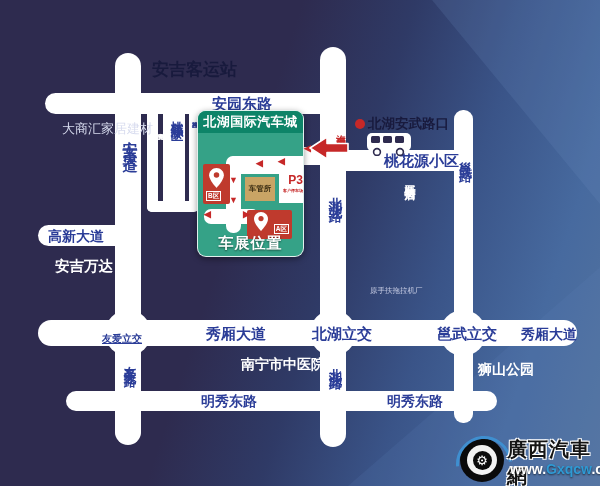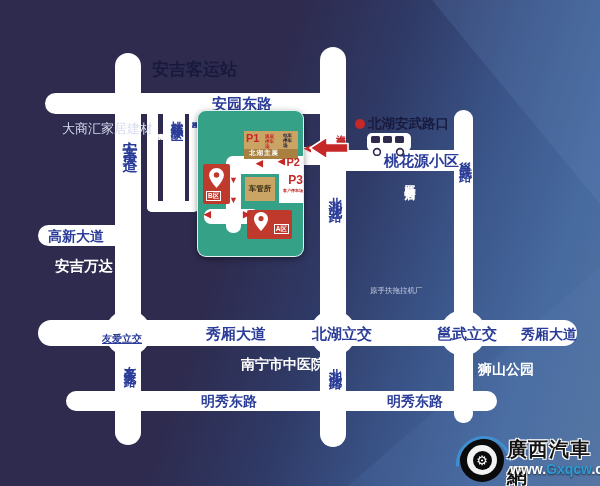--- a/index.html
+++ b/index.html
@@ -115,63 +115,57 @@
       <circle cx="11" cy="20" r="3.4" fill="#ffffff" stroke="#2e2b4f" stroke-width="1.6"></circle>
       <circle cx="34" cy="20" r="3.4" fill="#ffffff" stroke="#2e2b4f" stroke-width="1.6"></circle>
     </svg>
   </div>
   <div class="lbl white vert" style="left:402px;top:176px;font-size:11px;letter-spacing:1px;">斯亚特酒店</div>
   <div class="lbl white" style="left:370px;top:286px;font-size:7.5px;font-weight:normal;color:#c8cde4;">原手扶拖拉机厂</div>
   <div class="lbl white" style="left:241px;top:356px;font-size:14px;">南宁市中医院</div>
   <div class="lbl white" style="left:478px;top:361px;font-size:14px;">狮山公园</div>
 
   <div class="venue">
+    <div class="venue-header">北湖国际汽车城</div>
 
     <div class="iroad" style="left:28px;top:45px;width:77px;height:18px;border-radius:9px 0 0 9px;"></div>
     <div class="iroad" style="left:28px;top:45px;width:15px;height:77px;border-radius:7px;"></div>
     <div class="iroad" style="left:6px;top:98px;width:55px;height:15px;border-radius:7px;"></div>
 
     <div class="redbox" style="left:5px;top:53px;width:27px;height:40px;">
       <div style="position:absolute;left:6px;top:4px;">
         <svg width="15" height="20" viewBox="0 0 14 19">
           <path d="M7 0 C3.1 0 0 3.1 0 7 c0 4.8 7 12 7 12 s7 -7.2 7 -12 C14 3.1 10.9 0 7 0 z" fill="#ffffff"></path>
           <circle cx="7" cy="6.6" r="2.6" fill="#bf3a2d"></circle>
         </svg>
       </div>
       <span class="zone-tag" style="left:3px;bottom:3px;">B区</span>
     </div>
 
-    <div class="tanbox" style="left:46px;top:20px;width:54px;height:28px;">
-      <span class="lbl red" style="left:2px;top:1px;font-size:11px;">P1</span>
-      <span class="lbl red" style="left:21px;top:3px;font-size:4.5px;width:10px;white-space:normal;line-height:5px;">观展停车场</span>
-      <span class="lbl dark" style="left:39px;top:2px;font-size:4.5px;width:10px;white-space:normal;line-height:5px;">电车停车场</span>
-      <span style="position:absolute;left:0;bottom:0;width:100%;height:10px;background:#a8803f;"></span>
-      <span class="lbl white" style="left:5px;bottom:1px;font-size:6.5px;letter-spacing:1px;">北湖主展</span>
-      <span class="lbl red" style="right:-2px;bottom:-9px;font-size:11px;">P2</span>
-    </div>
 
     <div class="tanbox" style="left:47px;top:66px;width:30px;height:24px;display:flex;align-items:center;justify-content:center;">
       <span class="lbl" style="position:static;font-size:7.5px;color:#3a2c12;">车管所</span>
     </div>
 
     <div style="position:absolute;left:81px;top:61px;width:24px;height:31px;background:#ffffff;text-align:right;">
       <span class="lbl red" style="position:static;display:block;font-size:12px;line-height:16px;">P3</span>
       <span class="lbl red" style="position:static;display:block;font-size:4px;line-height:5px;">客户停车场</span>
     </div>
 
     <div class="redbox" style="left:49px;top:99px;width:45px;height:29px;">
       <div style="position:absolute;left:7px;top:2px;">
         <svg width="14" height="19" viewBox="0 0 14 19">
           <path d="M7 0 C3.1 0 0 3.1 0 7 c0 4.8 7 12 7 12 s7 -7.2 7 -12 C14 3.1 10.9 0 7 0 z" fill="#ffffff"></path>
           <circle cx="7" cy="6.6" r="2.6" fill="#bf3a2d"></circle>
         </svg>
       </div>
       <span class="zone-tag" style="right:3px;bottom:5px;">A区</span>
     </div>
 
+    <div class="caption">车展位置</div>
   </div>
 
   <span class="arrow" style="left:304px;top:144px;">◀</span>
   <span class="arrow" style="left:256px;top:159px;">◀</span>
   <span class="arrow" style="left:278px;top:157px;">◀</span>
   <span class="arrow" style="left:229px;top:176px;">▼</span>
   <span class="arrow" style="left:229px;top:196px;">▼</span>
   <span class="arrow" style="left:204px;top:210px;">◀</span>
   <span class="arrow" style="left:243px;top:210px;">▶</span>
 

